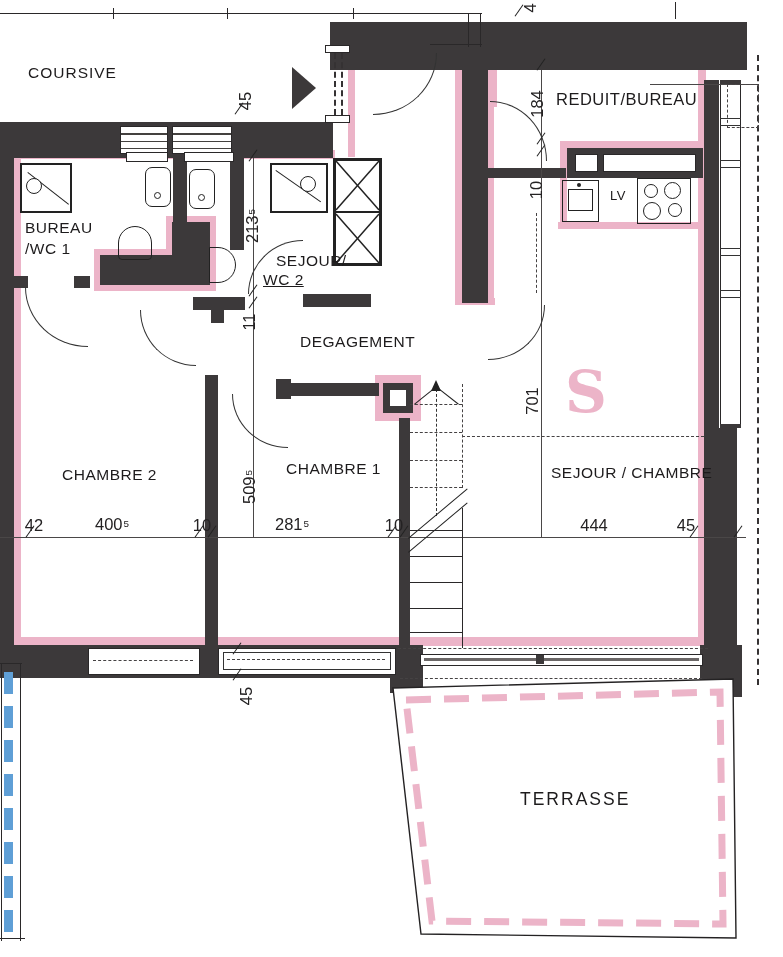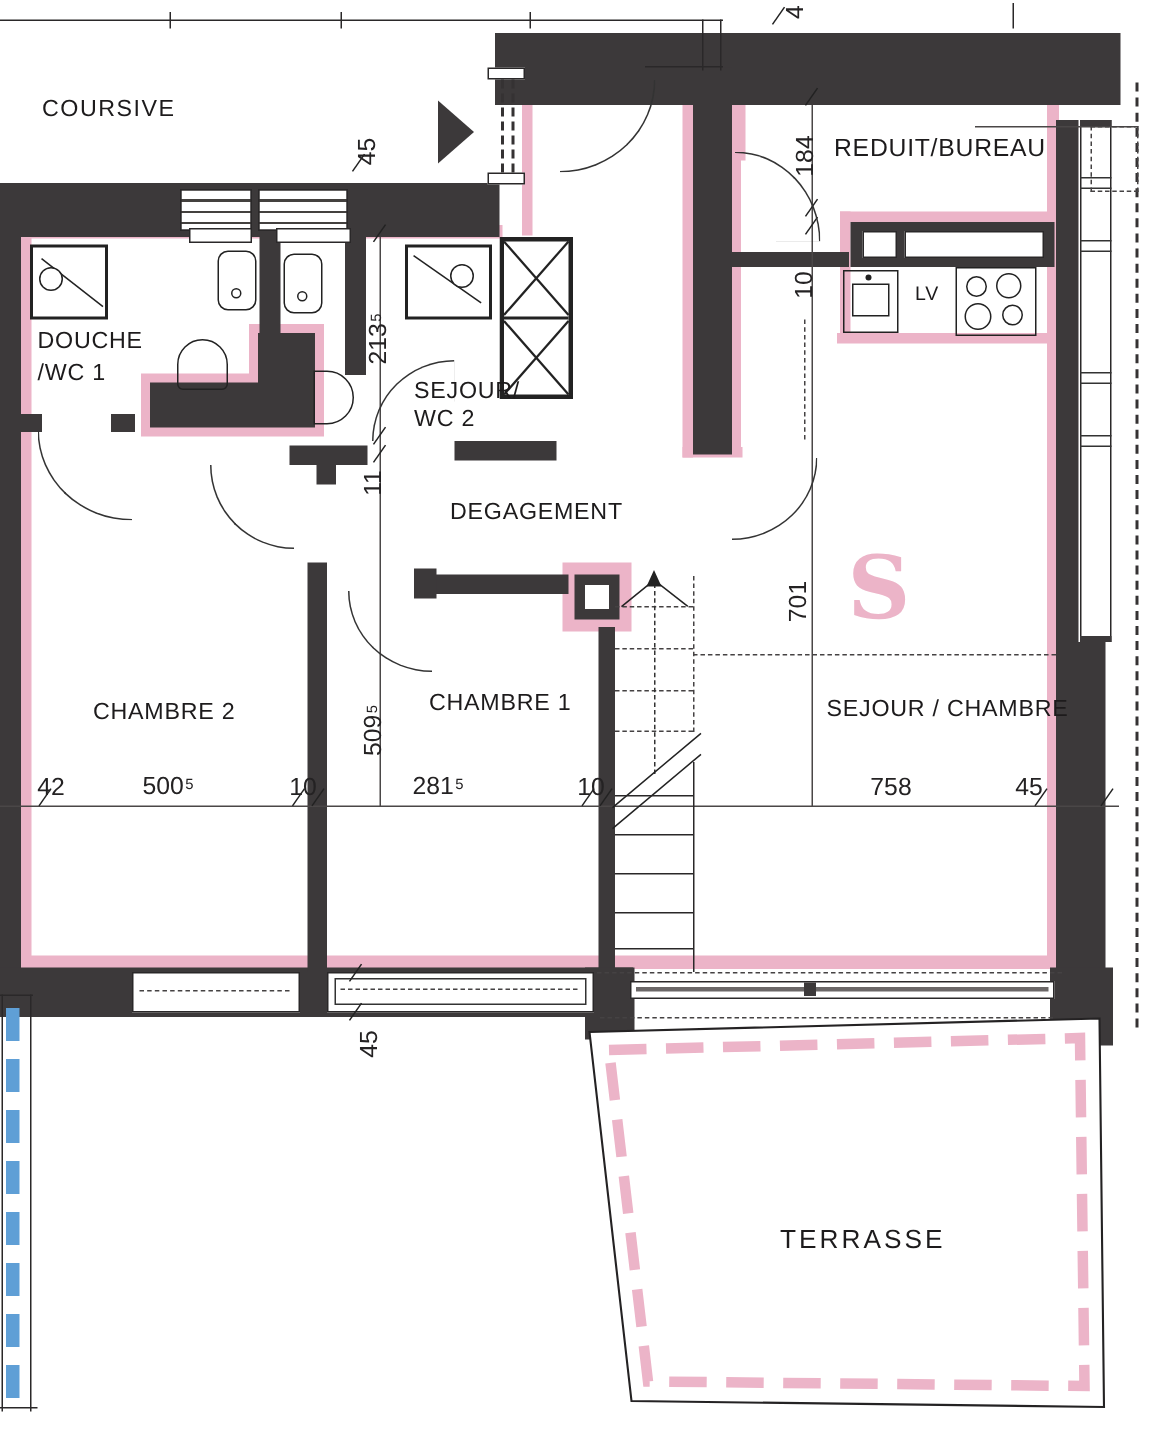--- a/index.html
+++ b/index.html
@@ -220,30 +220,30 @@
   <div class="abs dshf-t" style="left:398px;top:648px;width:310px;height:0;"></div>
   <div class="abs dshf-t" style="left:400px;top:678px;width:302px;height:0;"></div>
 
   <div class="abs ln-l" style="left:1px;top:663px;width:0;height:278px;"></div>
   <div class="abs ln-l" style="left:20px;top:663px;width:0;height:278px;"></div>
   <div class="abs ln-t" style="left:0px;top:663px;width:22px;height:0;"></div>
   <div class="abs ln-t" style="left:0px;top:938px;width:25px;height:0;"></div>
   <div class="abs blue-rail" style="left:4px;top:672px;width:9px;height:262px;"></div>
 
   <div class="abs lbl" style="left:28px;top:64px;letter-spacing:1px;">COURSIVE</div>
-  <div class="abs lbl" style="left:25px;top:219px;">DOUCHE</div>
+  <div class="abs lbl" style="left:25px;top:219px;">BUREAU</div>
   <div class="abs lbl" style="left:25px;top:240px;">/WC 1</div>
   <div class="abs lbl" style="left:276px;top:252px;">SEJOUR/</div>
-  <div class="abs lbl" style="left:276px;top:271px;">WC 2</div>
+  <div class="abs lbl" style="left:263px;top:271px;text-decoration:underline;">WC 2</div>
   <div class="abs lbl" style="left:300px;top:333px;">DEGAGEMENT</div>
   <div class="abs lbl" style="left:556px;top:90px;font-size:16.5px;">REDUIT/BUREAU</div>
   <div class="abs lbl" style="left:551px;top:464px;">SEJOUR / CHAMBRE</div>
   <div class="abs lbl" style="left:286px;top:460px;">CHAMBRE 1</div>
   <div class="abs lbl" style="left:62px;top:466px;">CHAMBRE 2</div>
-  <div class="abs lbl" style="left:520px;top:789px;font-size:17.5px;letter-spacing:2px;margin-top:27px;">TERRASSE</div>
+  <div class="abs lbl" style="left:520px;top:789px;font-size:17.5px;letter-spacing:2px;">TERRASSE</div>
 
   <div class="abs lbl" style="left:610px;top:189px;font-size:13px;">LV</div>
   <div class="abs smark" style="left:565px;top:358px;">S</div>
 
   <div class="abs dim rot" style="left:232px;top:88px;width:26px;height:26px;">45</div>
   <div class="abs dim rot" style="left:518px;top:0px;width:24px;height:16px;">4</div>
   <div class="abs dim rot" style="left:519px;top:92px;width:36px;height:24px;">184</div>
   <div class="abs dim rot" style="left:522px;top:178px;width:28px;height:24px;">10</div>
   <div class="abs dim rot" style="left:230px;top:212px;width:44px;height:28px;">
       <span>213</span>
@@ -252,25 +252,25 @@
   <div class="abs dim rot" style="left:235px;top:310px;width:28px;height:24px;">11</div>
   <div class="abs dim rot" style="left:227px;top:473px;width:44px;height:28px;">
       <span>509</span>
       <span class="sup">5</span>
     </div>
   <div class="abs dim rot" style="left:512px;top:388px;width:40px;height:26px;">701</div>
   <div class="abs dim rot" style="left:234px;top:683px;width:24px;height:26px;">45</div>
 
   <div class="abs dim" style="left:14px;top:515px;width:40px;height:20px;">42</div>
   <div class="abs dim" style="left:84px;top:513px;width:56px;height:22px;">
-      <span>500</span>
+      <span>400</span>
       <span class="sup">5</span>
     </div>
   <div class="abs dim" style="left:186px;top:515px;width:32px;height:20px;">10</div>
   <div class="abs dim" style="left:264px;top:513px;width:56px;height:22px;">
       <span>281</span>
       <span class="sup">5</span>
     </div>
   <div class="abs dim" style="left:378px;top:515px;width:32px;height:20px;">10</div>
-  <div class="abs dim" style="left:570px;top:515px;width:48px;height:20px;">758</div>
+  <div class="abs dim" style="left:570px;top:515px;width:48px;height:20px;">444</div>
   <div class="abs dim" style="left:666px;top:515px;width:40px;height:20px;">45</div>
 
 </div>
 
 </body></html>

